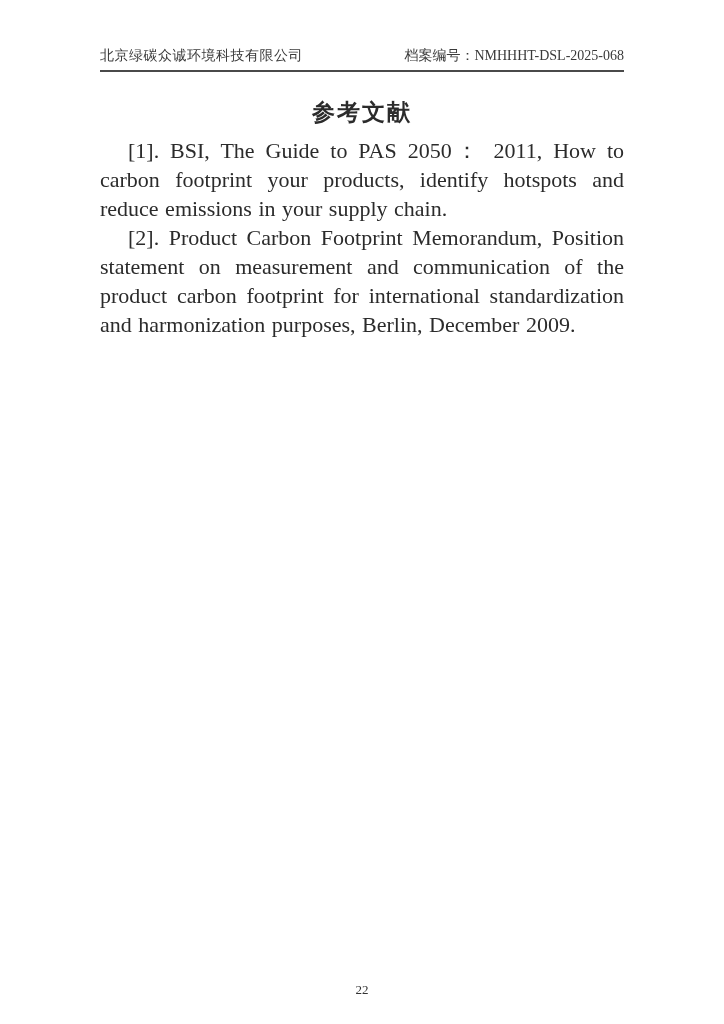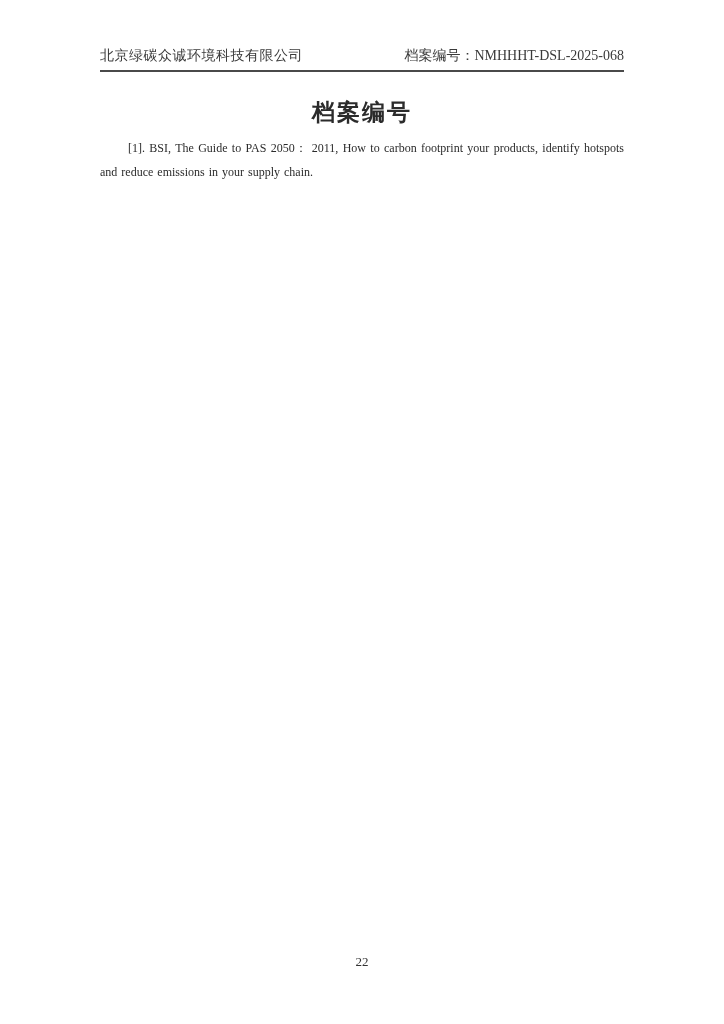--- a/index.html
+++ b/index.html
@@ -39,50 +39,51 @@
     text-align: center;
     font-size: 23px;
     font-weight: bold;
     letter-spacing: 2px;
     line-height: 34px;
   }
   .doc-body {
     margin: 6px 100px 0;
   }
   .reference {
-    font-size: 12px;
-    line-height: 24px;
+    font-size: 22px;
+    line-height: 29px;
     text-align: justify;
     text-justify: inter-word;
     text-indent: 28px;
     word-spacing: 1px;
   }
   .page-footer {
     position: absolute;
-    top: 954px;
+    top: 982px;
     left: 0;
     width: 100%;
     text-align: center;
     font-size: 13px;
     color: #333333;
   }
 </style>
 </head>
 <body>
 
 <div class="page">
 
   <div class="doc-header">
     <span class="company">北京绿碳众诚环境科技有限公司</span>
     <span class="doc-no">档案编号：NMHHHT-DSL-2025-068</span>
   </div>
 
-  <h1 class="doc-title">档案编号</h1>
+  <h1 class="doc-title">参考文献</h1>
 
   <div class="doc-body">
     <p class="reference">[1]. BSI, The Guide to PAS 2050： 2011, How to carbon footprint your products, identify hotspots and reduce emissions in your supply chain.</p>
+    <p class="reference">[2]. Product Carbon Footprint Memorandum, Position statement on measurement and communication of the product carbon footprint for international standardization and harmonization purposes, Berlin, December 2009.</p>
   </div>
 
   <div class="page-footer">
     <span>22</span>
   </div>
 
 </div>
 
 </body></html>

